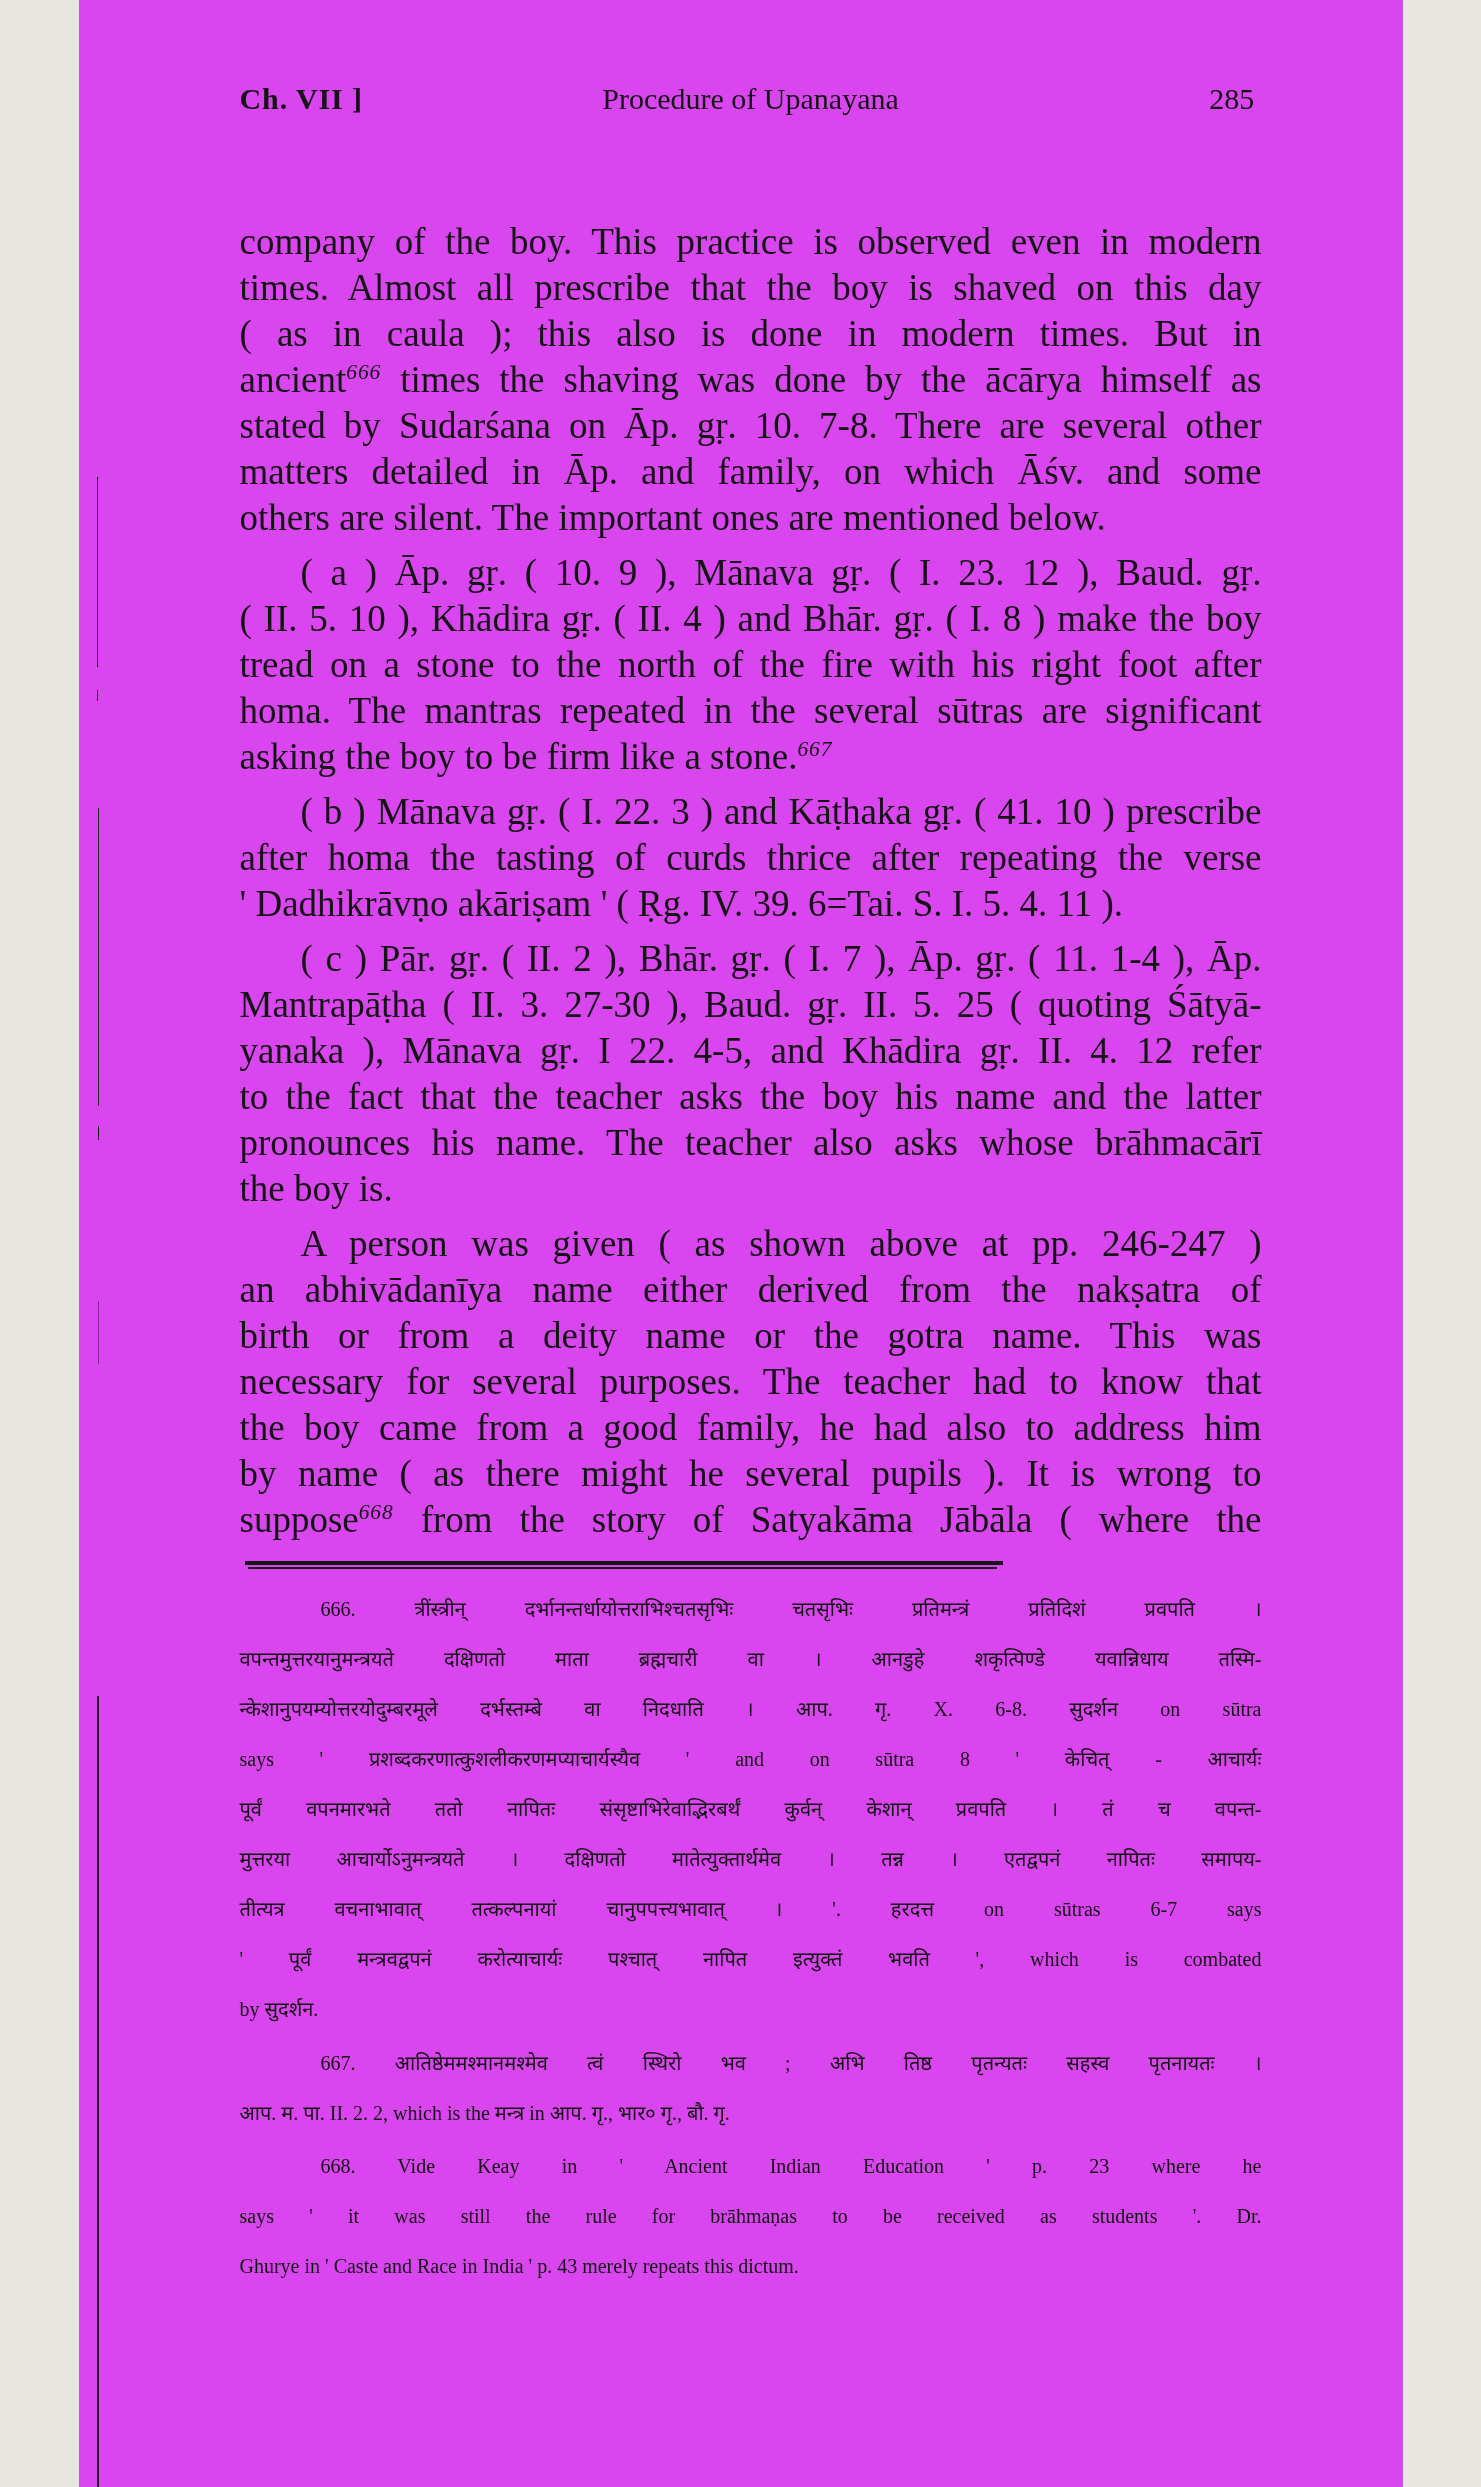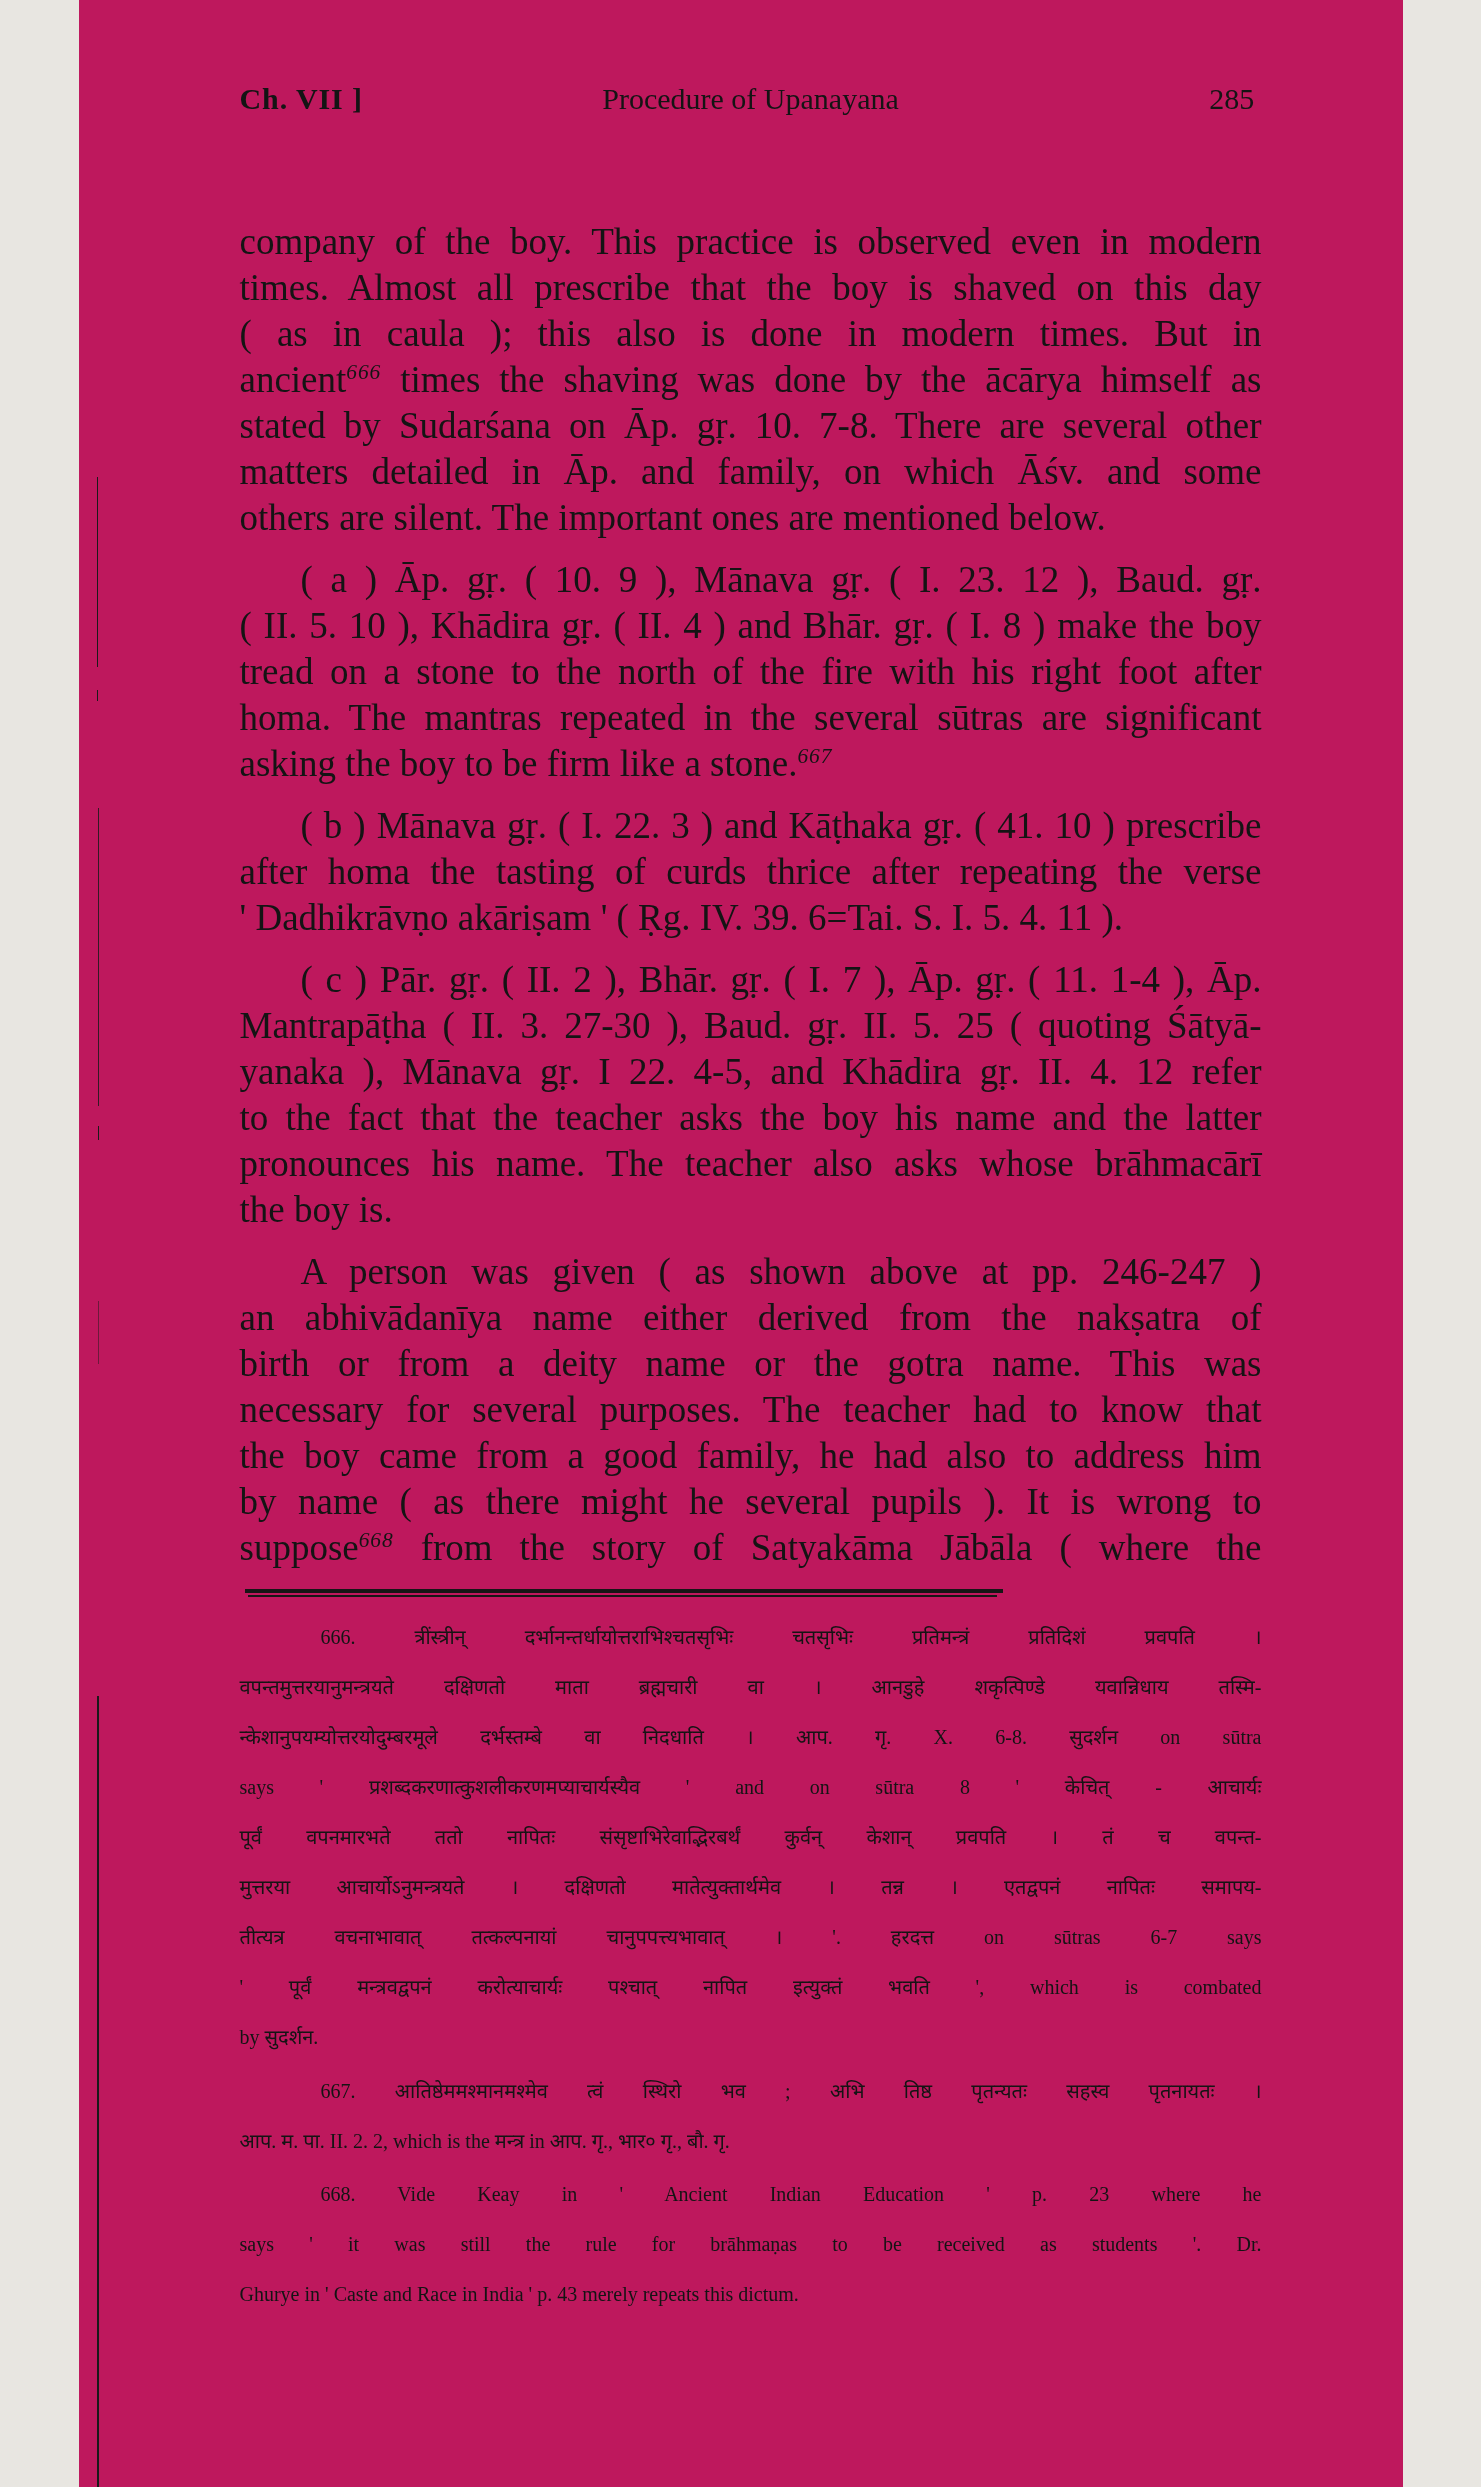--- a/index.html
+++ b/index.html
@@ -1,38 +1,38 @@
 <!DOCTYPE html>
 <html style="font-size:14.3px"><head>
 <meta charset="utf-8">
 <style>
   html,body{margin:0;padding:0;background:#e8e6e1;}
   .page{
     position:relative;
     width:1324px;height:2487px;
     margin:0 auto;
-    background:#be185d;
+    background:#d946ef;
     color:#141414;
     font-family:"Liberation Serif","DejaVu Serif",serif;
     overflow:hidden;
   }
   
   .page-header{
     position:absolute;top:81px;left:161px;width:1022px;
     font-size:30px;line-height:36px;
   }
   .hdr-left{position:absolute;left:0;top:0;font-weight:bold;letter-spacing:0.9px;}
   .hdr-center{position:absolute;left:50%;top:0;transform:translateX(-50%);white-space:nowrap;}
   .hdr-right{position:absolute;right:7.2px;top:0;}
   
   .text-block{
     position:absolute;top:219px;left:161px;width:1022px;
   }
   .para{margin:0;}
-  .para + .para{margin-top:16px;}
+  .para + .para{margin-top:9px;}
   .line{
     font-size:37px;line-height:46px;
     text-align:justify;text-align-last:justify;
   }
   .line.no-j{text-align-last:left;}
   .line.indent{text-indent:61px;}
   sup{font-size:0.58em;line-height:0;vertical-align:super;letter-spacing:0.9px;font-style:italic;}
   
   .footnote-rule{position:relative;height:10.8px;margin:18px 0 12.5px 5.4px;}
   .footnote-rule::before{content:"";position:absolute;top:0;left:0;width:758px;height:3.6px;background:#161616;}

